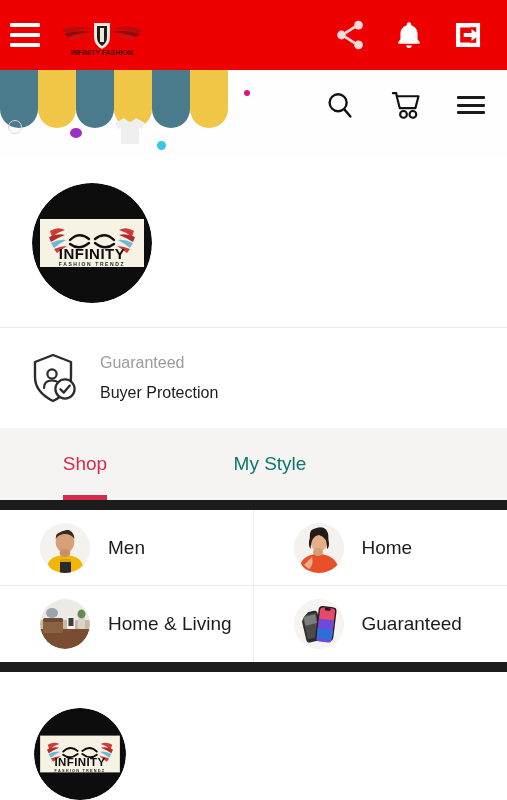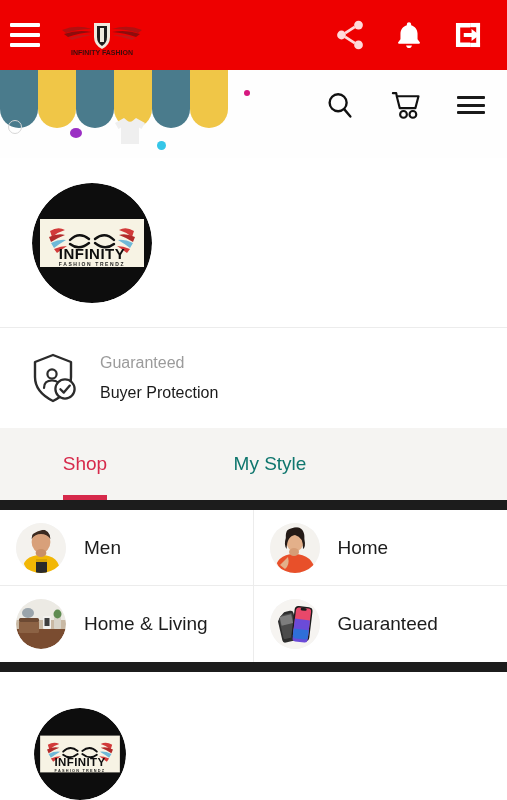--- a/index.html
+++ b/index.html
@@ -104,21 +104,21 @@
   
   .dark-bar { position:absolute; left:0; width:507px; background:#1c1c1c; }
 
   
   .cat-grid {
     position:absolute; top:510px; left:0; width:507px; height:152px;
     background:#fff; display:grid;
     grid-template-columns:1fr 1fr; grid-template-rows:1fr 1fr;
   }
   .cat-cell {
-    display:flex; align-items:center; padding-left:16px; cursor:pointer;
+    display:flex; align-items:center; padding-left:40px; cursor:pointer;
     border-right:1px solid #ececec; border-bottom:1px solid #ececec;
   }
   .cat-cell:nth-child(2n) { border-right:none; }
   .cat-cell:nth-child(3), .cat-cell:nth-child(4) { border-bottom:none; }
   .cat-thumb {
     width:50px; height:50px; border-radius:50%; flex:none;
     margin-right:18px; overflow:hidden; background:#f2f2f2;
   }
   .cat-thumb svg { display:block; }
   .cat-label { font-size:19px; color:#1c1c1c; font-weight:400; }

